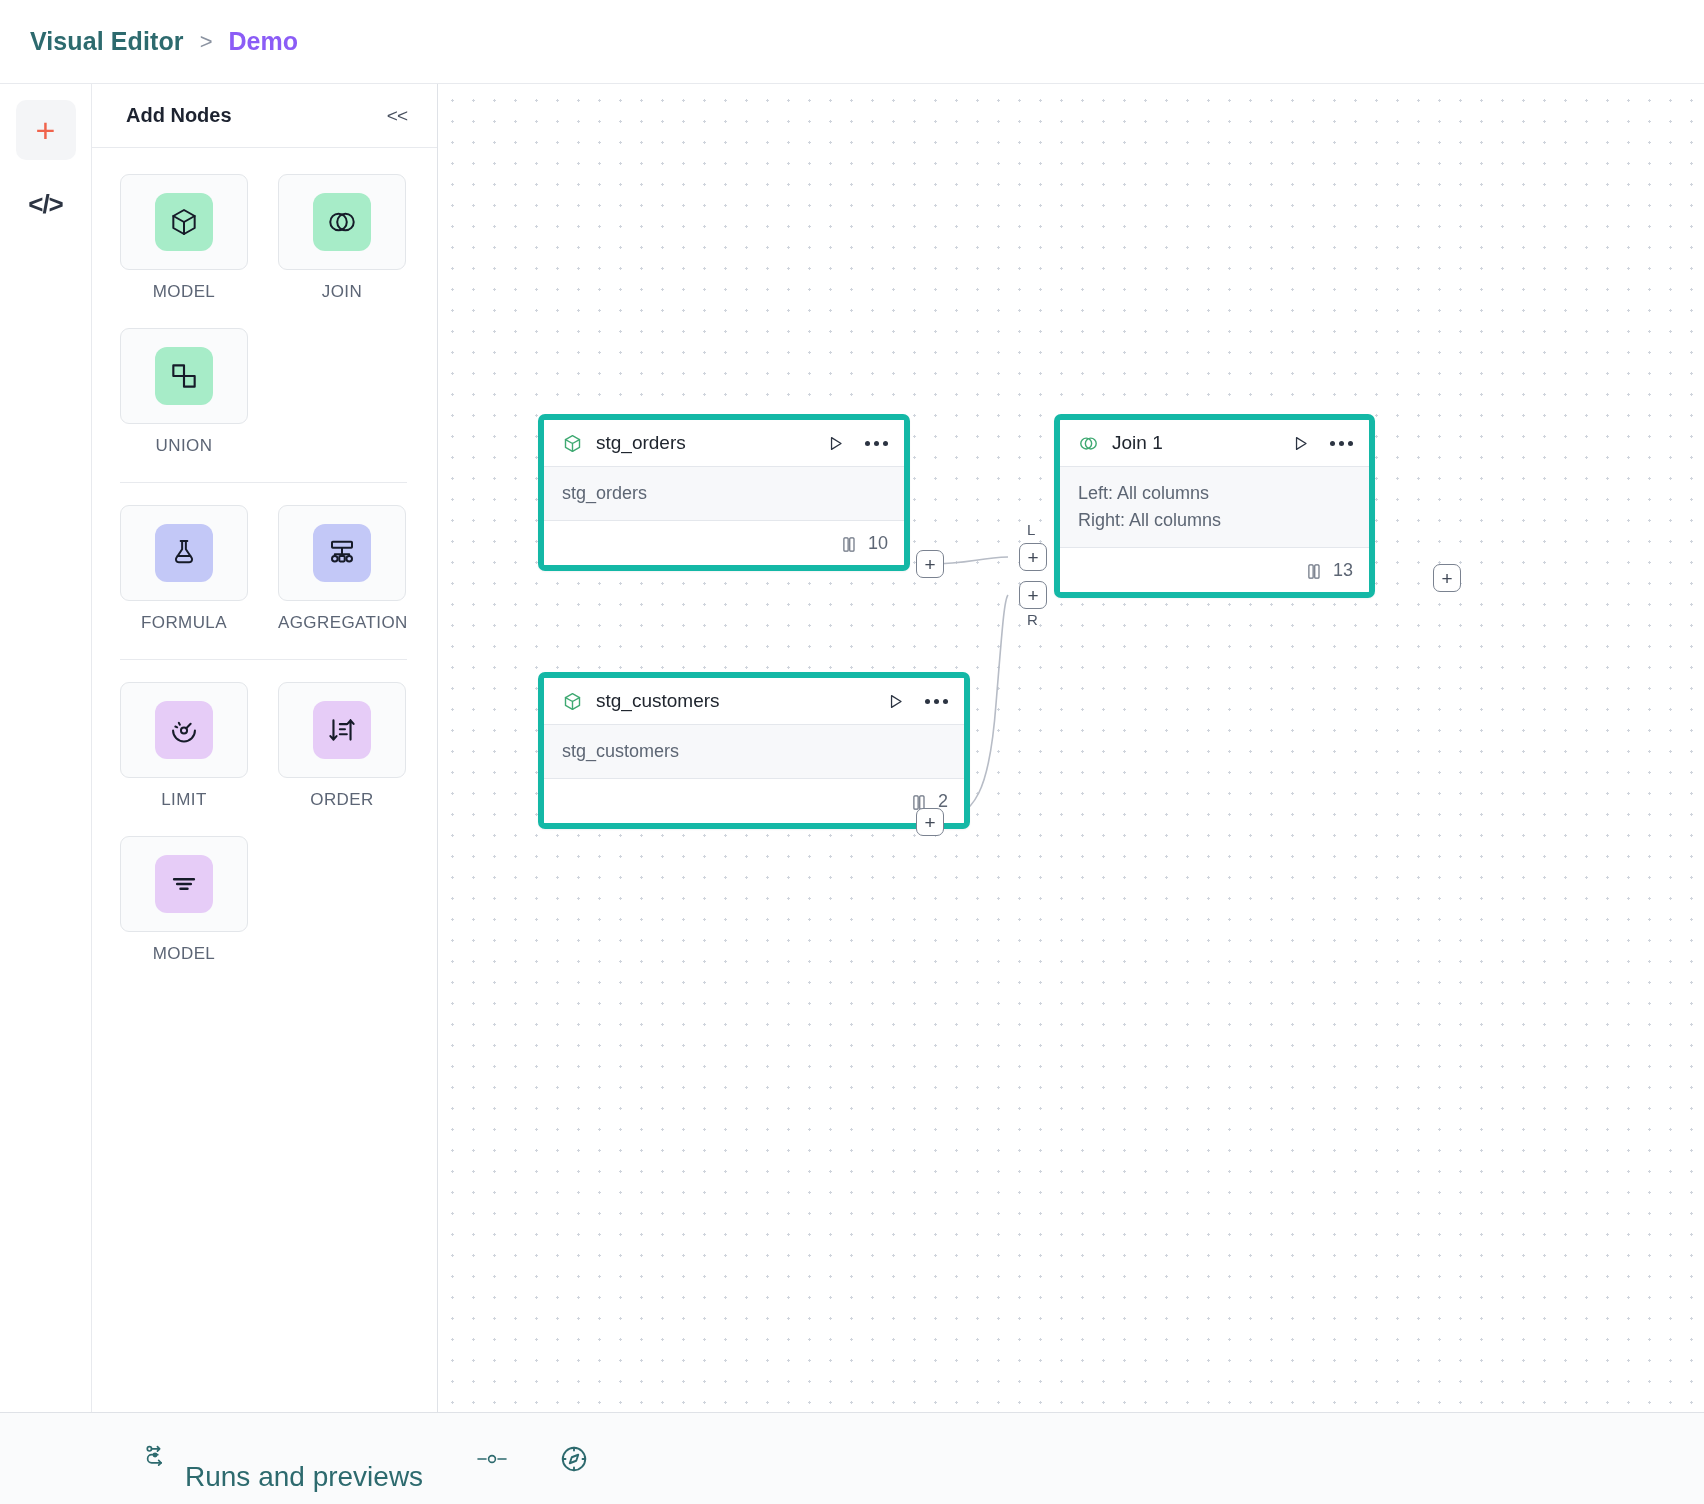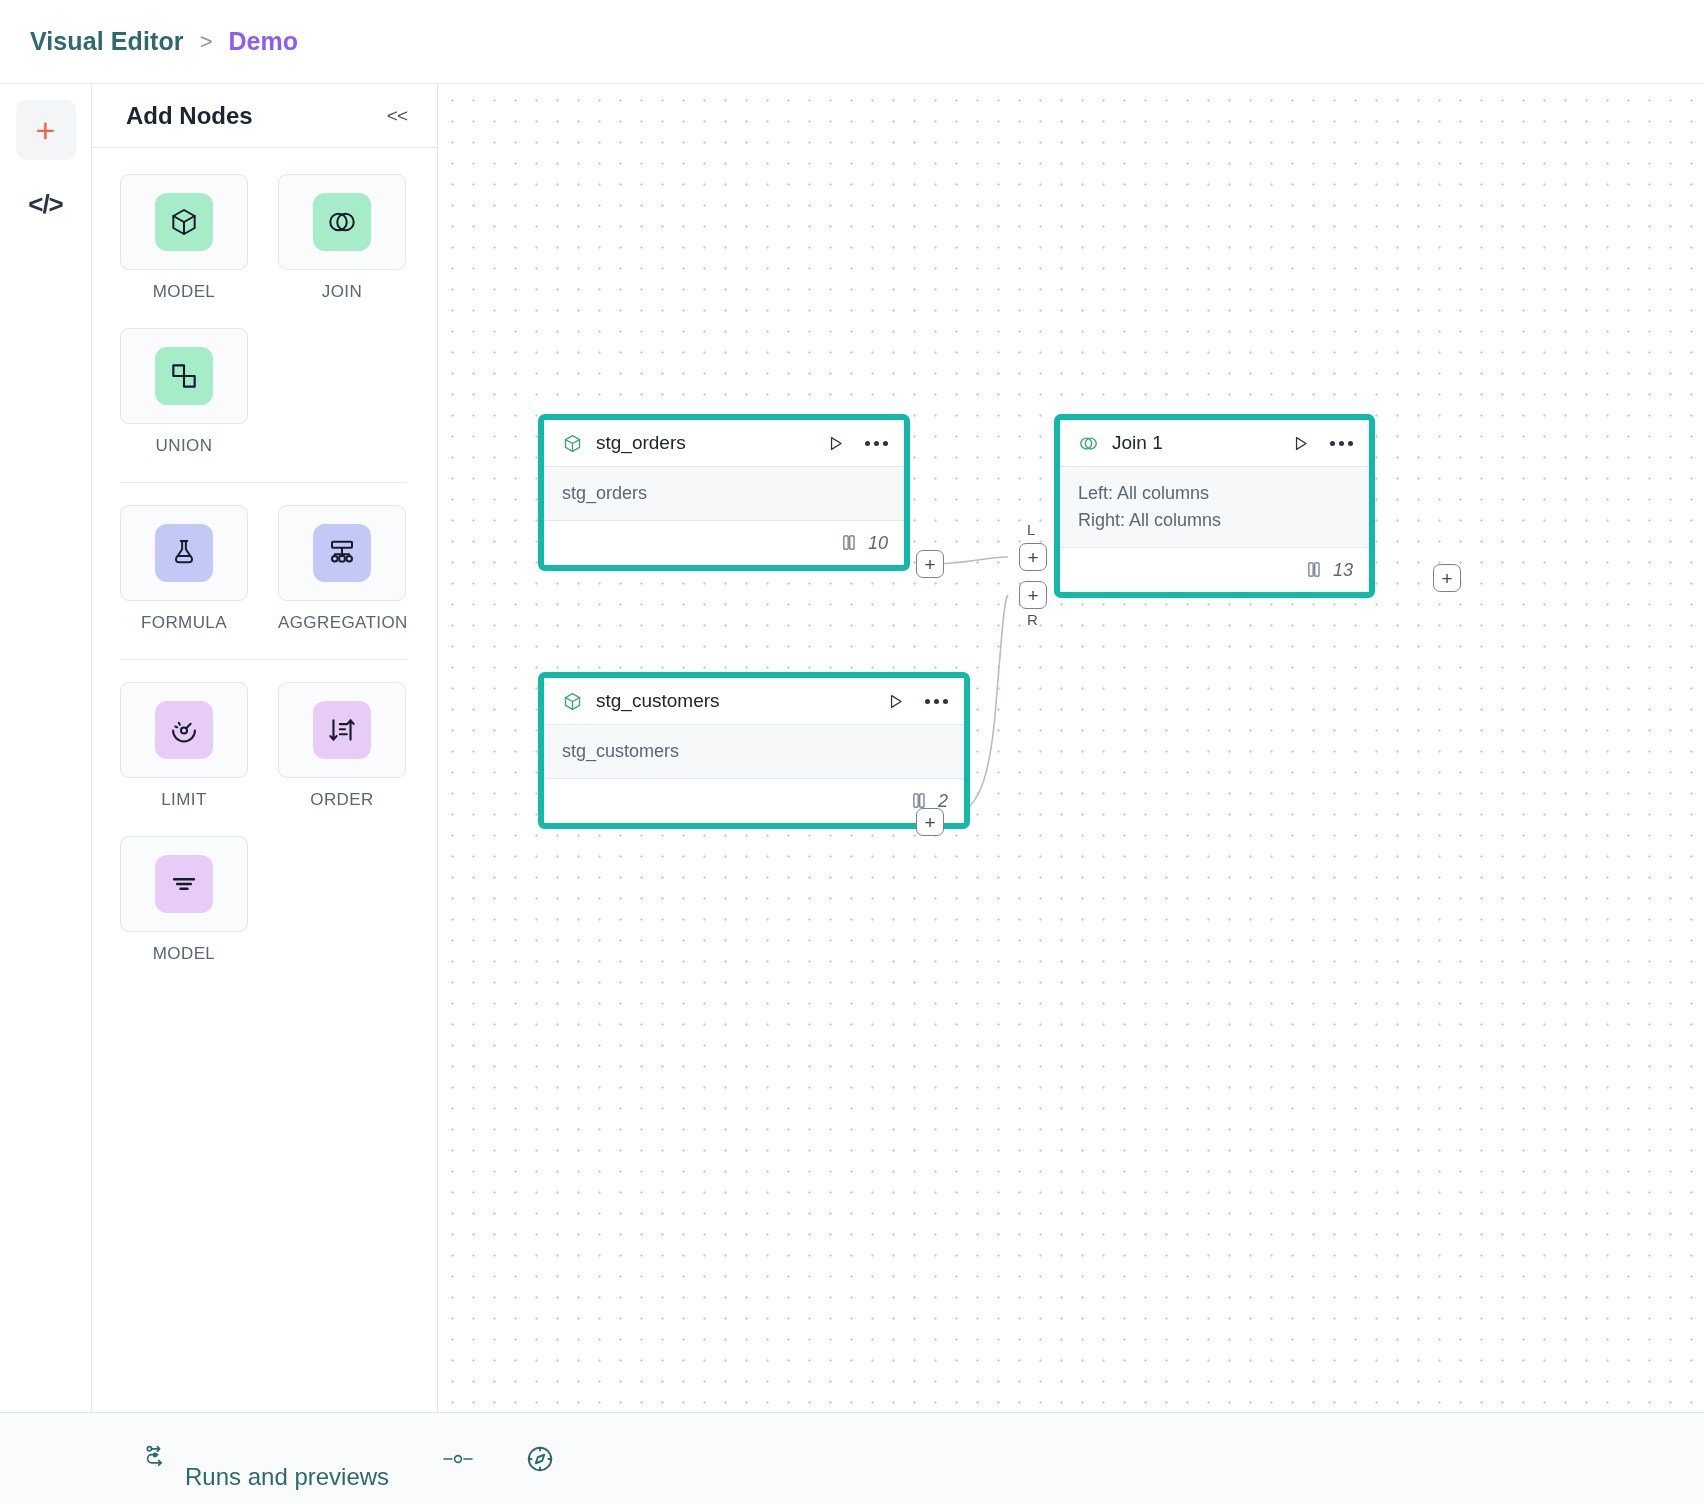--- a/index.html
+++ b/index.html
@@ -51,21 +51,21 @@
     background: #ffffff;
     border-right: 1px solid #dfe2e7;
     display: flex; flex-direction: column;
   }
   .panel-head {
     height: 64px; flex: 0 0 64px;
     display: flex; align-items: center; justify-content: space-between;
     padding: 0 30px 0 34px;
     border-bottom: 1px solid #e8eaee;
   }
-  .panel-title { font-size: 24px; font-weight: bold; color: #1d2330; }
+  .panel-title { font-size: 20px; font-weight: bold; color: #1d2330; }
   .collapse-btn {
     font-size: 19px; color: #48505f; cursor: pointer; letter-spacing: -1px; font-weight: 500;
   }
   .panel-body { padding: 26px 30px 0 28px; overflow: hidden; }
   .node-grid { display: flex; flex-wrap: wrap; gap: 16px 30px; }
   .node-cell { width: 128px; margin-bottom: 10px; }
   .node-tile {
     width: 128px; height: 96px;
     border: 1px solid #e3e6ea; border-radius: 9px;
     background: #fafbfc;
@@ -119,21 +119,21 @@
   .dots-ico i { width: 5px; height: 5px; border-radius: 50%; background: #2c3442; display: block; }
   .fnode-body {
     background: #f7f8fa; padding: 13px 18px;
     border-bottom: 1px solid #e4e7ec;
   }
   .fnode-body .line { font-size: 18px; color: #5d6674; line-height: 1.5; }
   .fnode-foot {
     height: 44px; display: flex; align-items: center; justify-content: flex-end;
     padding-right: 16px; background: #ffffff;
   }
-  .colcount { display: flex; align-items: flex-start; gap: 9px; font-size: 18px; color: #5d6674; font-style: italic; }
+  .colcount { display: flex; align-items: flex-end; gap: 9px; font-size: 18px; color: #5d6674; }
 
   
   .port {
     position: absolute; width: 28px; height: 28px;
     border: 1px solid #7a8290; border-radius: 7px; background: #ffffff;
     display: flex; align-items: center; justify-content: center;
     font-size: 19px; color: #424a58; line-height: 1; cursor: pointer;
   }
   .port-tag {
     position: absolute; font-size: 15px; color: #4c5565; font-weight: 500;
@@ -141,21 +141,21 @@
 
   
   .bottombar {
     height: 92px; flex: 0 0 92px;
     background: #fafbfc;
     border-top: 1px solid #dfe2e7;
     display: flex; align-items: center;
     padding-left: 142px; gap: 0;
   }
   .runs-link { display: flex; align-items: center; gap: 16px; cursor: pointer; }
-  .runs-text { font-size: 24px; color: #2d6a6e; margin-top: 37px; }
+  .runs-text { font-size: 28px; color: #2d6a6e; margin-top: 37px; }
   .bb-ico { margin-left: 52px; cursor: pointer; display: flex; align-items: center; }
   .bb-ico2 { margin-left: 50px; cursor: pointer; display: flex; align-items: center; }
 </style>
 </head>
 <body>
 
 <div id="app">
 
   <div class="topbar">
     <span class="crumb-root">Visual Editor</span>

